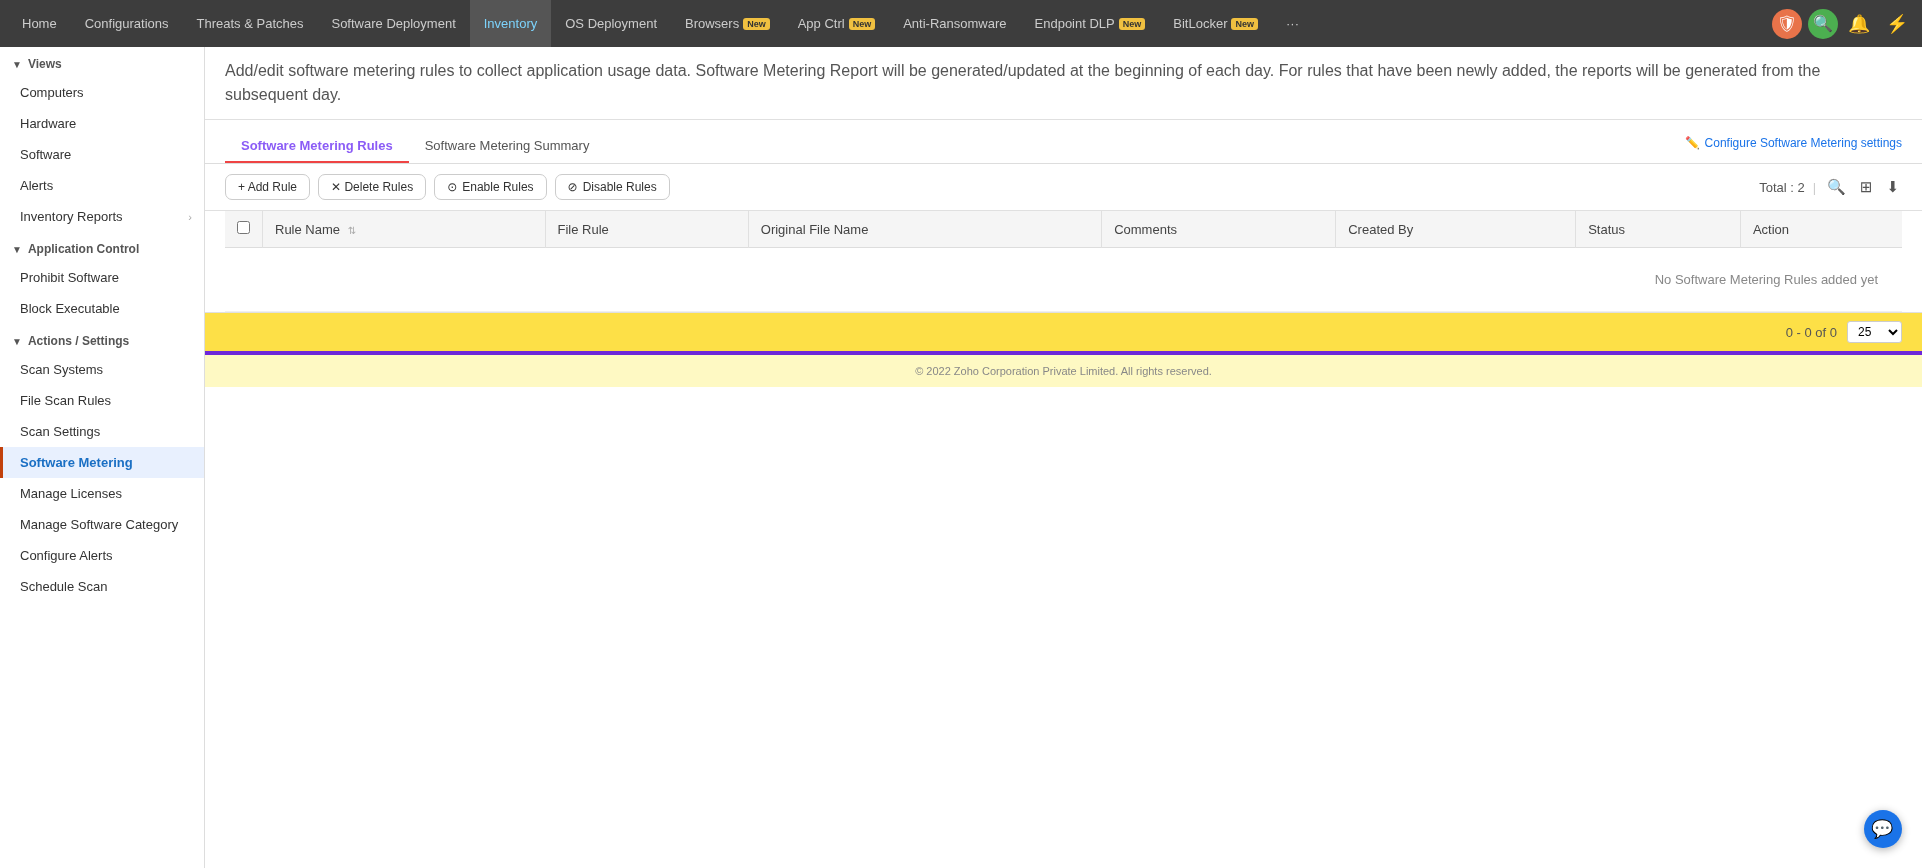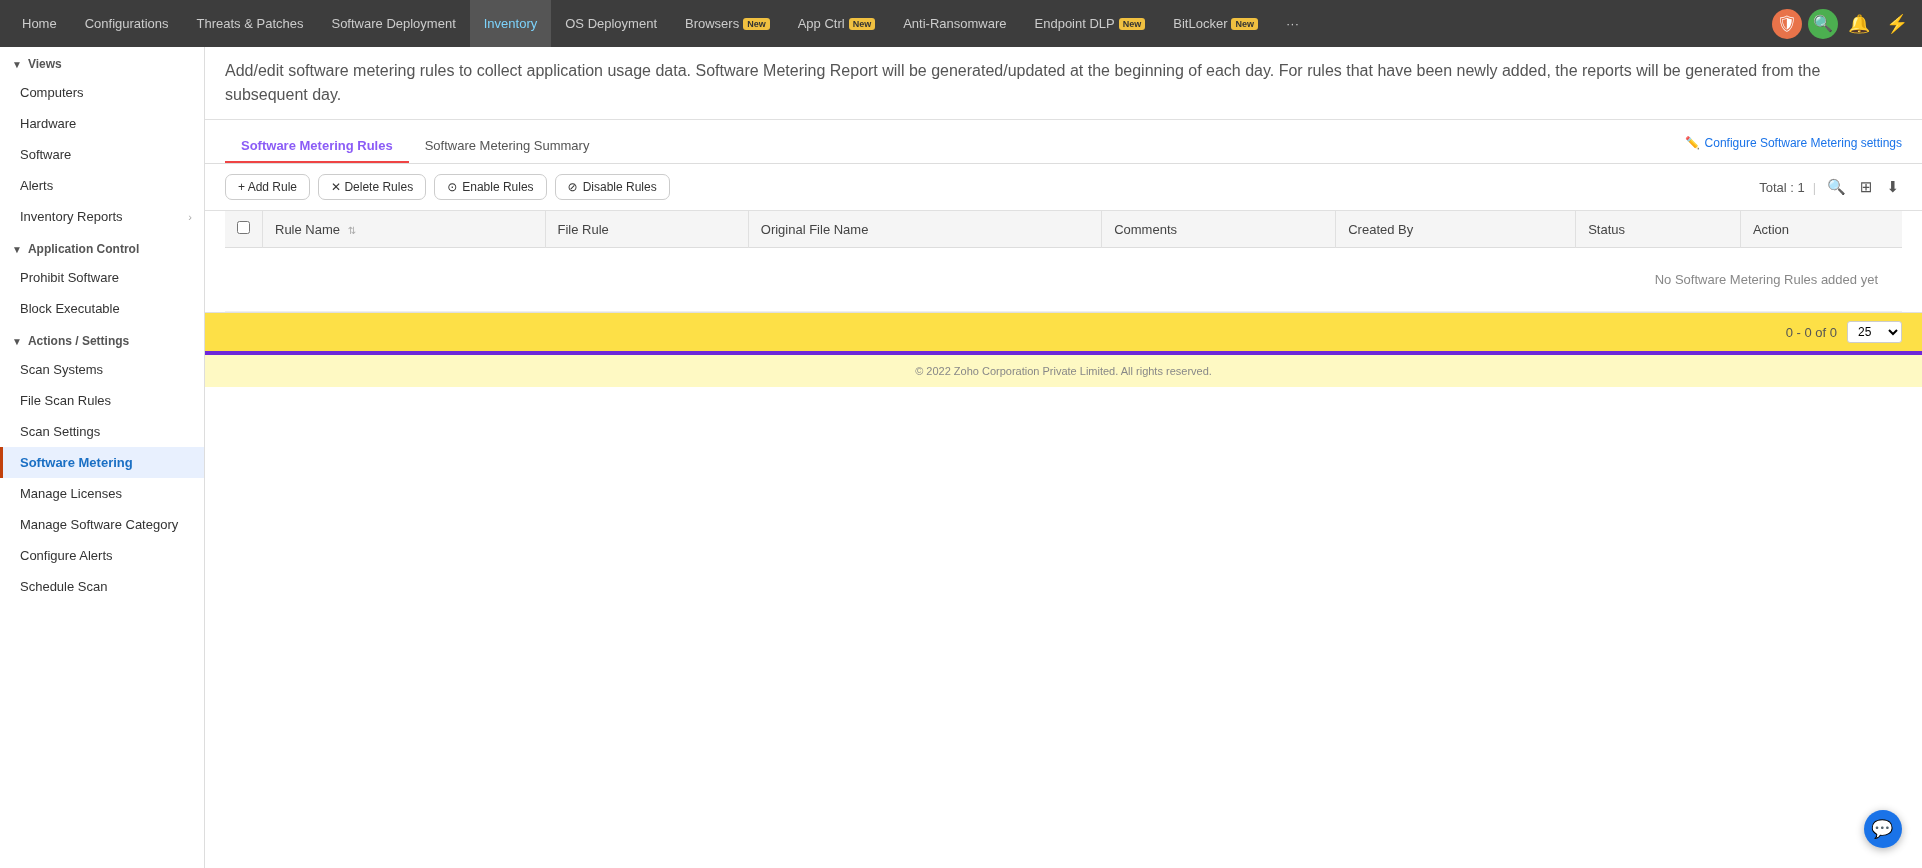--- a/index.html
+++ b/index.html
@@ -407,21 +407,21 @@
       <button class="btn btn-delete">✕ Delete Rules</button>
       <button class="btn btn-enable">
         <span>⊙</span>
         <span>Enable Rules</span>
       </button>
       <button class="btn btn-disable">
         <span>⊘</span>
         <span>Disable Rules</span>
       </button>
       <div class="total-info">
-        <span>Total : 1</span>
+        <span>Total : 2</span>
         <span style="color:#ccc;">|</span>
         <span class="toolbar-icon">🔍</span>
         <span class="toolbar-icon">⊞</span>
         <span class="toolbar-icon">⬇</span>
       </div>
     </div>
 
     <div class="table-container">
       <table>
         <thead>

